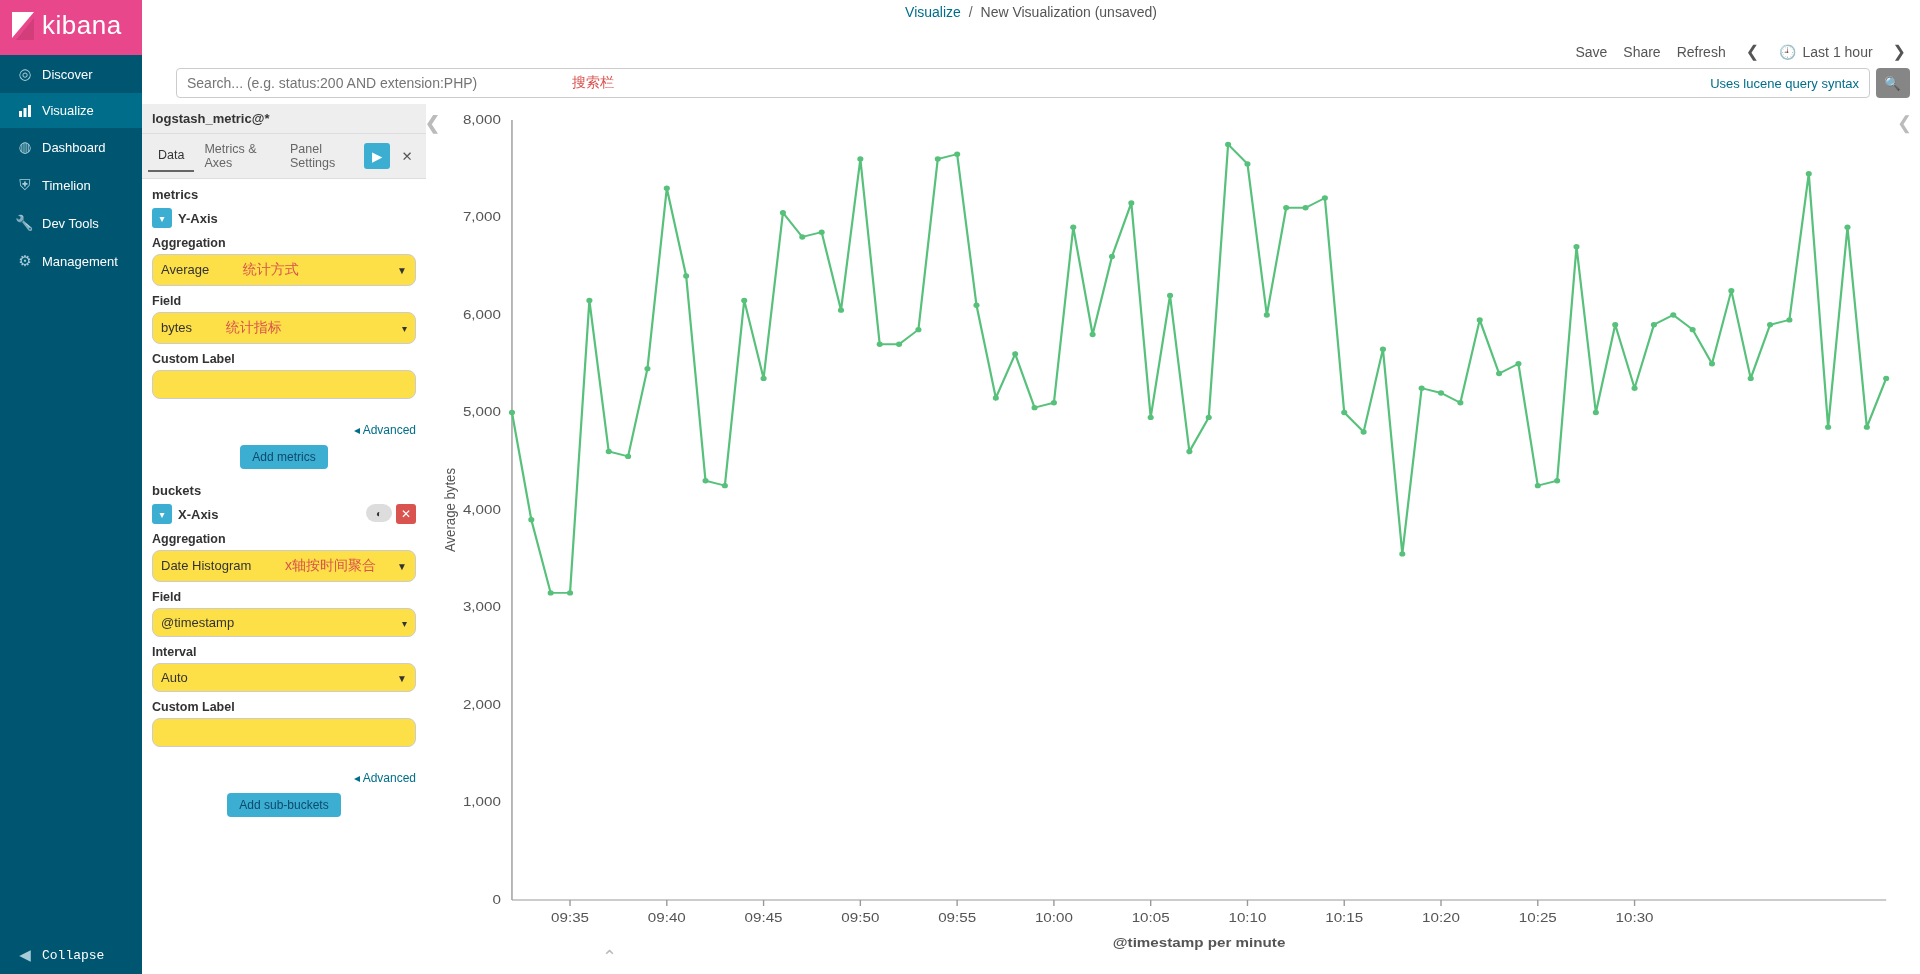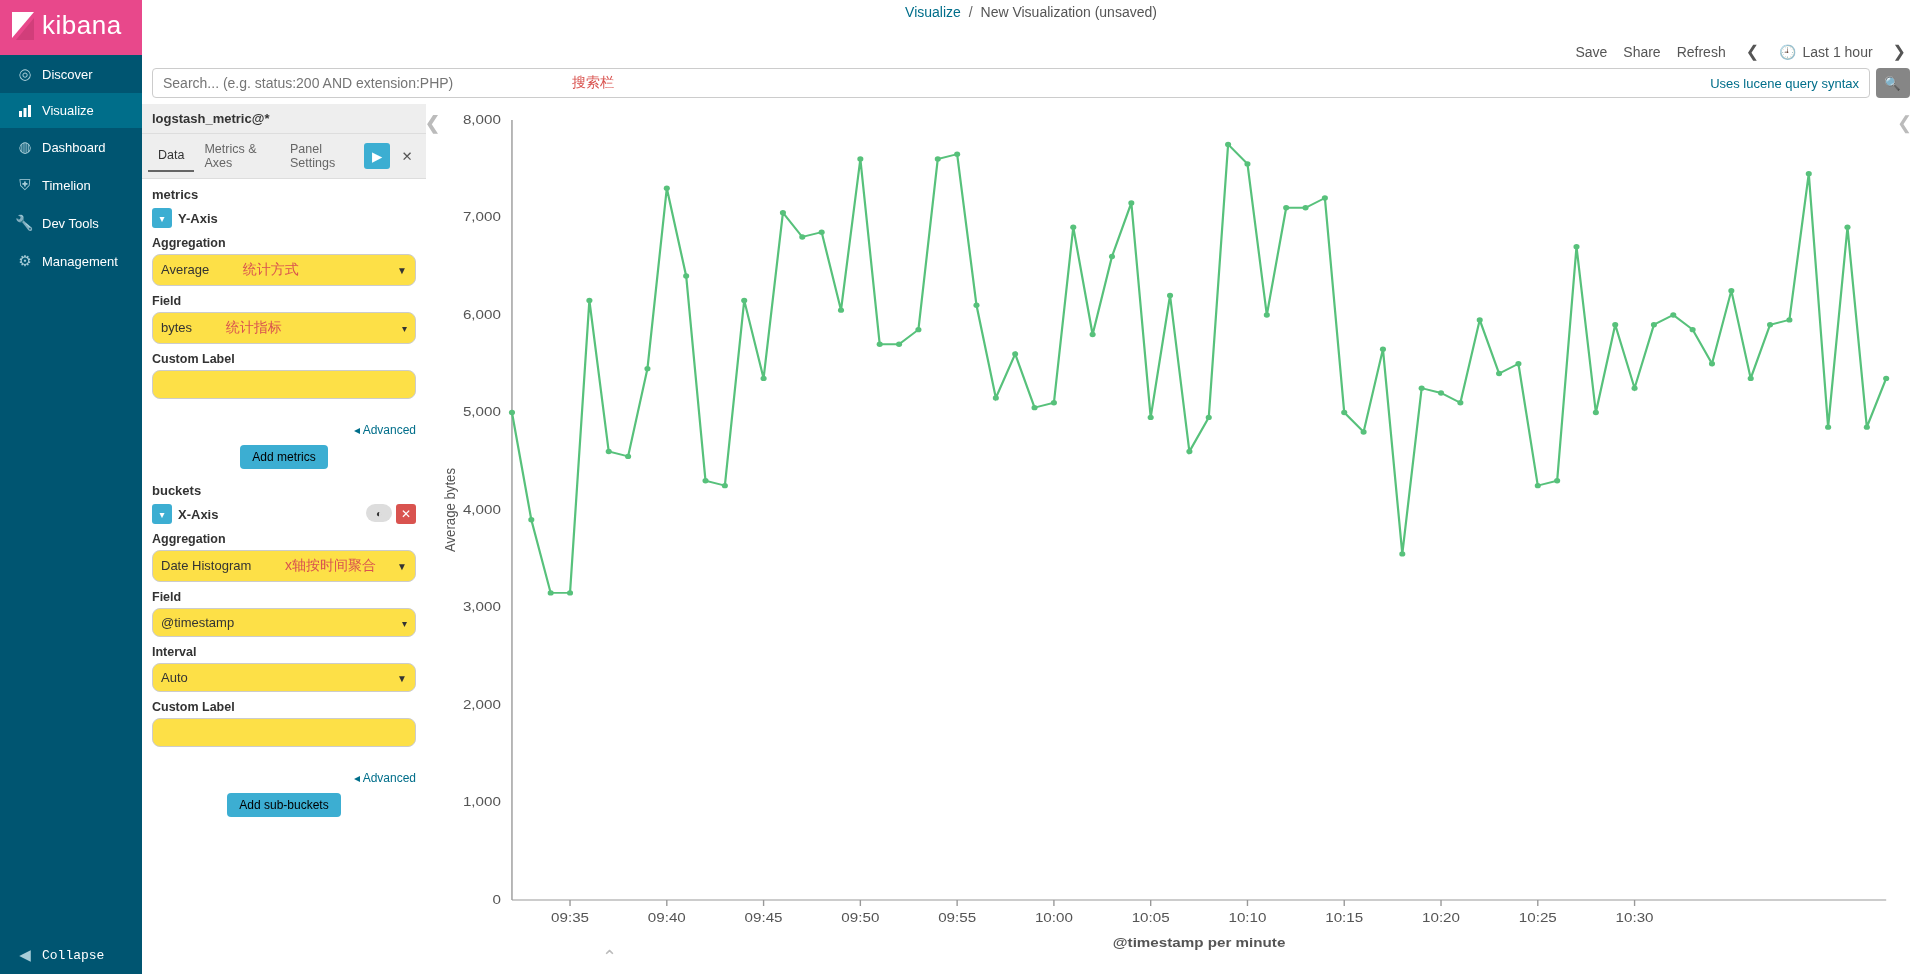--- a/index.html
+++ b/index.html
@@ -29,21 +29,21 @@
 .breadcrumb a { color: #006e8a; text-decoration: none; }
 .breadcrumb .sep { color: #666; margin: 0 4px; }
 .breadcrumb .current { color: #555; }
 .topbar-right { margin-left: auto; display: flex; align-items: center; gap: 16px; color: #555; }
 .topbar-right .action { cursor: pointer; font-size: 14px; }
 .topbar-right .timepick { display: flex; align-items: center; gap: 6px; color: #555; cursor: pointer; }
 .topbar-right .chev { font-size: 16px; cursor: pointer; color: #555; padding: 0 4px; }
 
 
 .search-row { padding: 0 10px 6px; display: flex; gap: 6px; align-items: center; }
-.search-input { flex: 1; border: 1px solid #ccc; border-radius: 4px; padding: 6px 10px; display: flex; align-items: center; background: #fff; }
+.search-input { flex: 1; border: 1px solid #ccc; border-radius: 4px; padding: 6px 10px; display: flex; align-items: center; background: #fff; margin-left: 24px; }
 .search-input input { border: 0; outline: 0; flex: 1; font-size: 14px; color: #555; }
 .search-input .syntax-link { color: #006e8a; font-size: 13px; text-decoration: none; cursor: pointer; }
 .search-btn { width: 34px; height: 30px; background: #868686; border: 0; border-radius: 4px; color: #fff; cursor: pointer; display: flex; justify-content:center; align-items:center;}
 .search-annot { color: #d9534f; margin-left: 10px; font-size: 14px; position: absolute; left: 420px; }
 
 
 .addfilter-row { padding: 4px 12px 10px; }
 .addfilter { color: #006e8a; font-size: 13px; cursor: pointer; }
 
 
@@ -68,21 +68,21 @@
 .axis-eye { width: 26px; height: 18px; background: #ddd; border-radius: 9px; display: inline-flex; align-items:center; justify-content:center; font-size:10px; cursor:pointer; }
 .axis-del { width: 20px; height: 20px; background: #d9534f; border-radius: 3px; color: #fff; display: inline-flex; align-items:center; justify-content:center; font-size: 12px; cursor: pointer; }
 
 .form-label { color: #333; font-weight: 700; font-size: 12.5px; margin-top: 8px; margin-bottom: 4px; display: block; }
 .form-select, .form-input { width: 100%; border: 1px solid #ccc; border-radius: 8px; padding: 6px 8px; font-size: 13px; background: #fde047; cursor: pointer; position: relative; }
 .form-select .caret { position: absolute; right: 8px; top: 50%; transform: translateY(-50%); font-size: 10px; color: #333; pointer-events:none;}
 .form-select .annot { color: #d9534f; margin-left: 30px; font-size: 14px; }
 
 .adv-link { text-align: right; margin-top: 24px; color: #006e8a; font-size: 12px; cursor: pointer; }
 .add-btn-row { text-align: center; margin-top: 8px; }
-.add-btn { background: #3caed2; color: #000000; border: 0; border-radius: 4px; padding: 5px 12px; font-size: 12px; cursor: pointer; }
+.add-btn { background: #3caed2; color: #0c4a6e; border: 0; border-radius: 4px; padding: 5px 12px; font-size: 12px; cursor: pointer; }
 
 .scroll-top { position: absolute; left: 460px; bottom: 6px; color: #bbb; font-size: 18px; cursor: pointer; }
 
 
 .chart-wrap { flex: 1; position: relative; padding: 10px 20px 20px 10px; }
 .chart-expand { position: absolute; right: 8px; top: 8px; color: #bbb; font-size: 18px; cursor: pointer; }
 .chart-svg { width: 100%; height: 100%; }
 </style>
 </head>
 <body>

